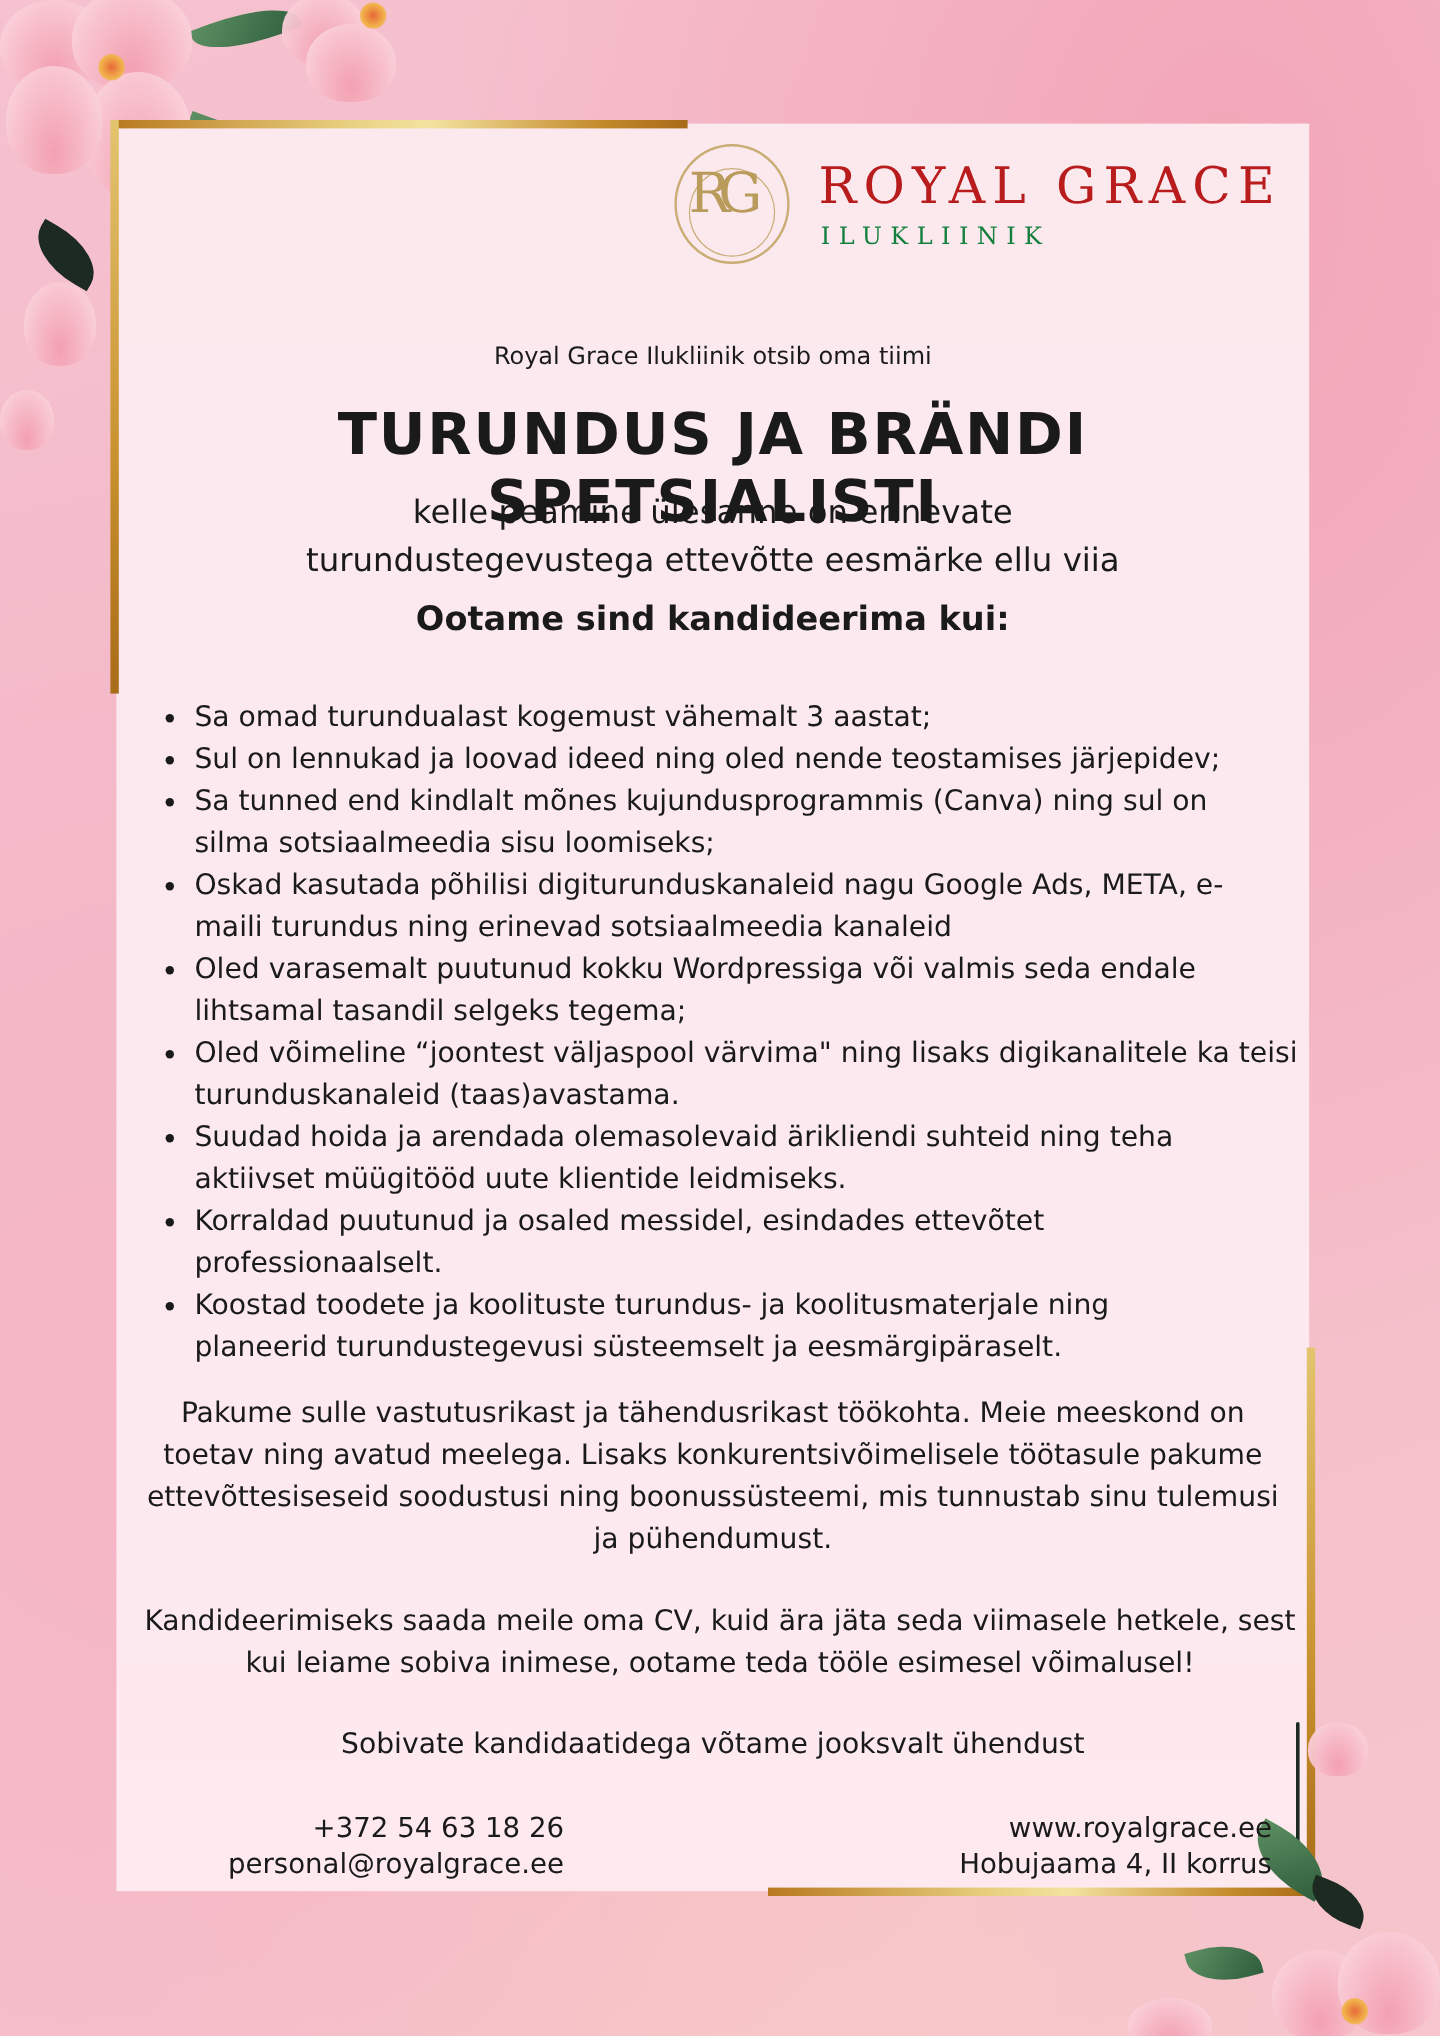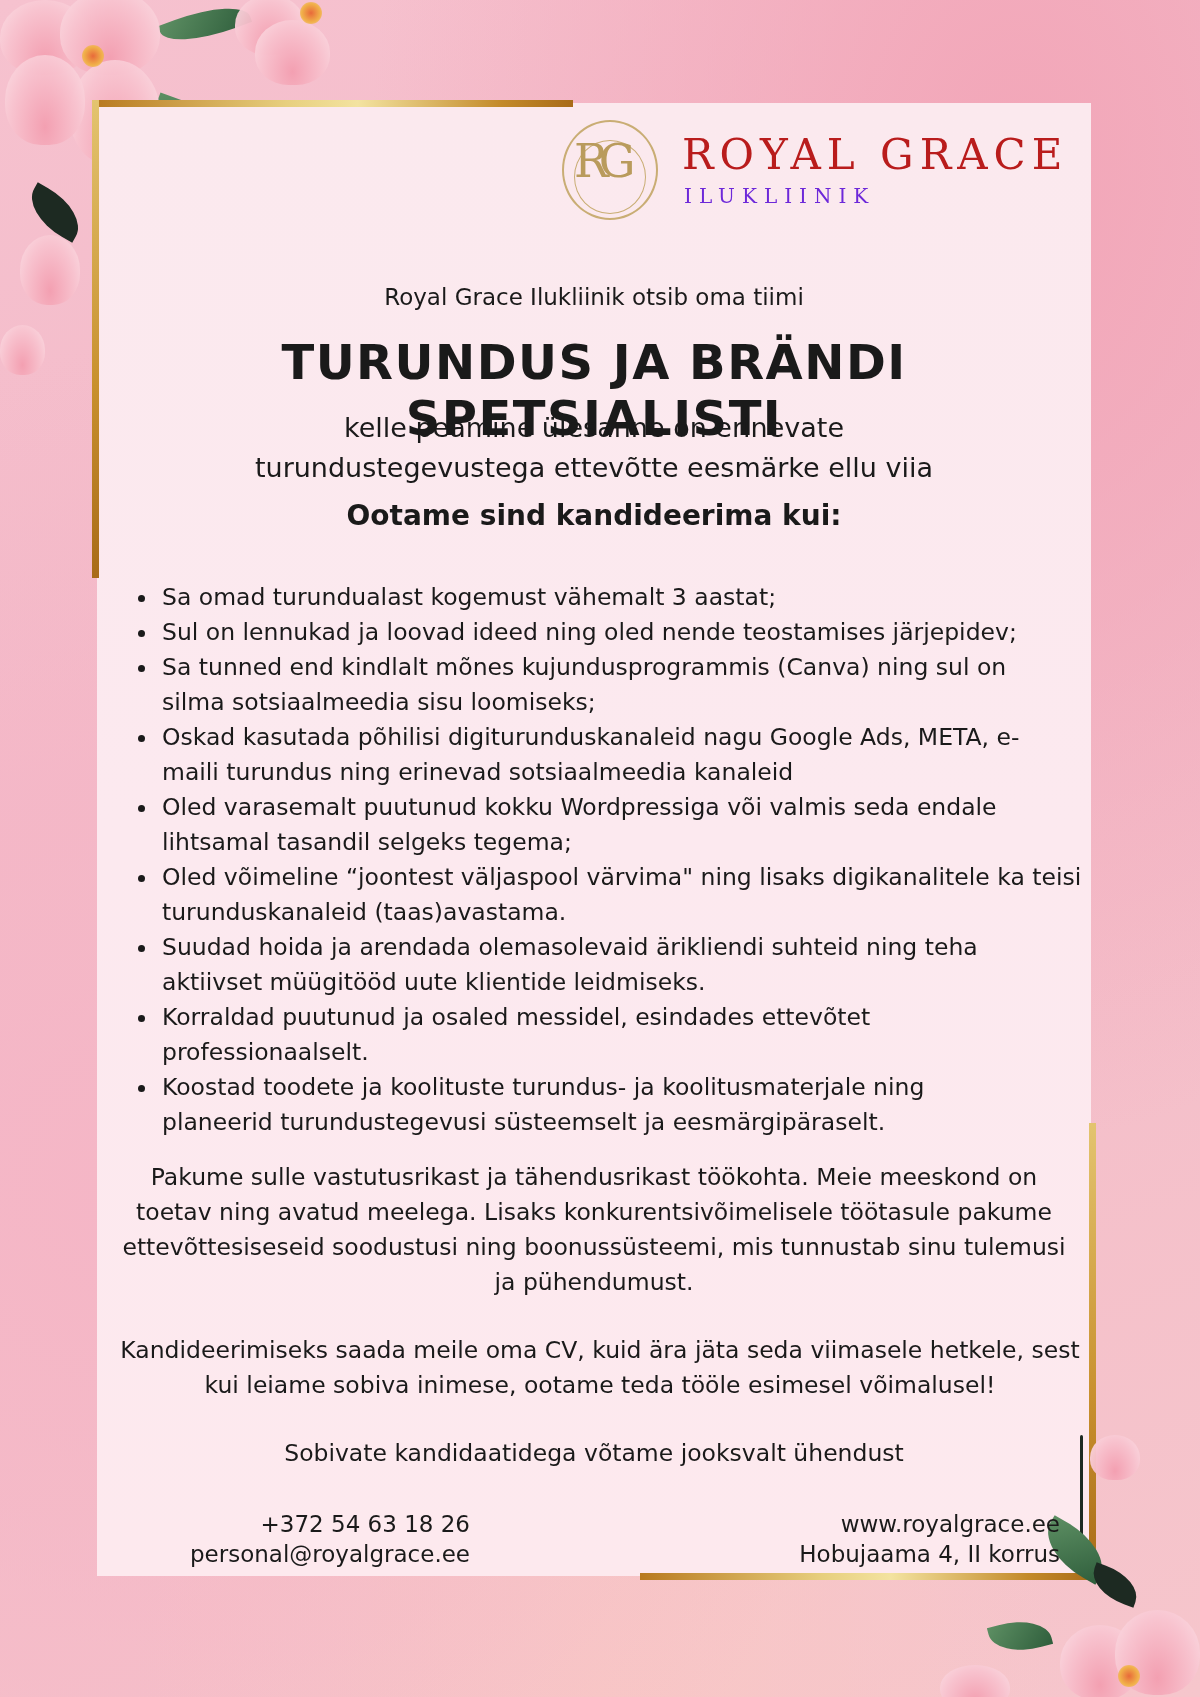--- a/index.html
+++ b/index.html
@@ -33,25 +33,25 @@
   .logo-letters {
     position: absolute; left: 12px; top: 20px; font-family: "DejaVu Serif", serif;
     color: #b99b5c; font-size: 46px; letter-spacing: -10px; line-height: 1;
   }
   .logo-name {
     position: absolute; left: 120px; top: 12px; font-family: "DejaVu Serif", serif;
     font-size: 42px; letter-spacing: 6px; color: #b91c1c; white-space: nowrap;
   }
   .logo-sub {
     position: absolute; left: 122px; top: 66px; font-family: "DejaVu Serif", serif;
-    font-size: 20px; letter-spacing: 7px; color: #6d28d9;
+    font-size: 20px; letter-spacing: 7px; color: #15803d;
   }
 
   .center { position: absolute; left: 97px; width: 994px; text-align: center; }
-  .intro { top: 284px; font-size: 23px; }
+  .intro { top: 284px; font-size: 20px; }
   .title { top: 334px; font-size: 48px; font-weight: bold; letter-spacing: 1.5px; }
   .subtitle { top: 408px; font-size: 27px; line-height: 40px; }
   .cta { top: 499px; font-size: 28px; font-weight: bold; }
 
   .req-list {
     position: absolute; left: 120px; top: 580px; width: 980px;
     margin: 0; padding: 0 0 0 42px; list-style: none; font-size: 23.5px; line-height: 35px;
   }
   .req-list li { position: relative; }
   .req-list li::before {

